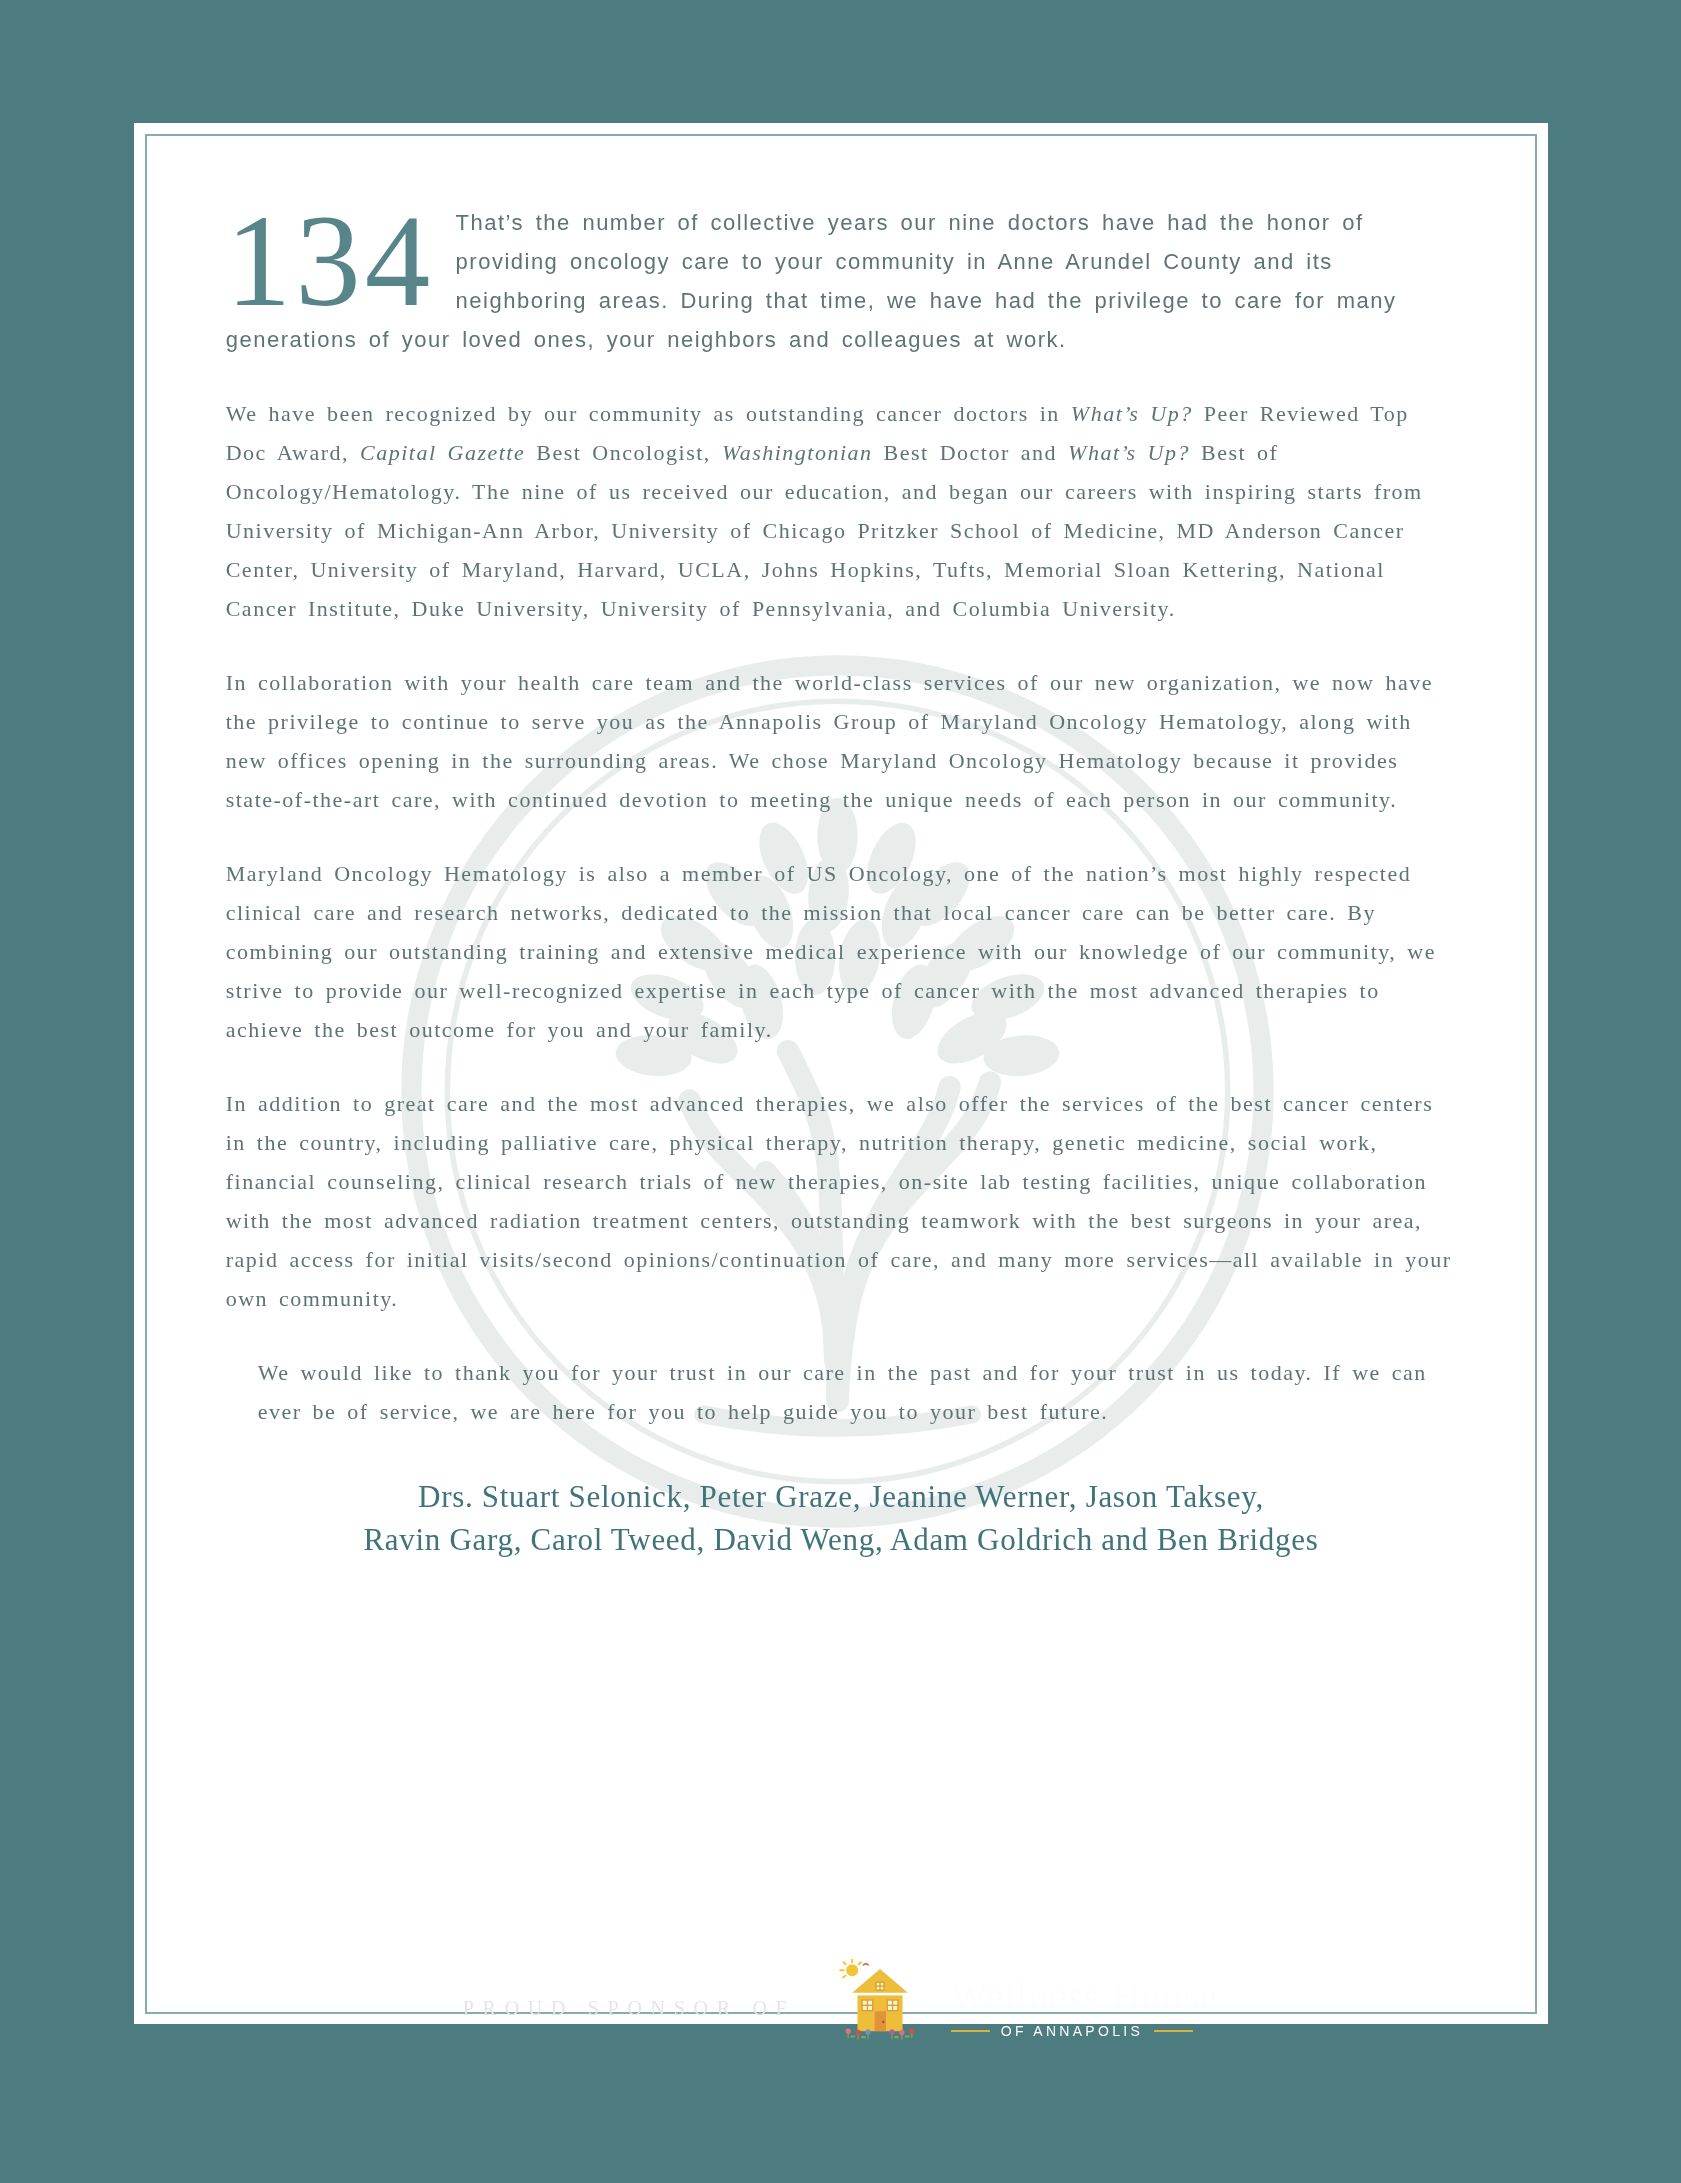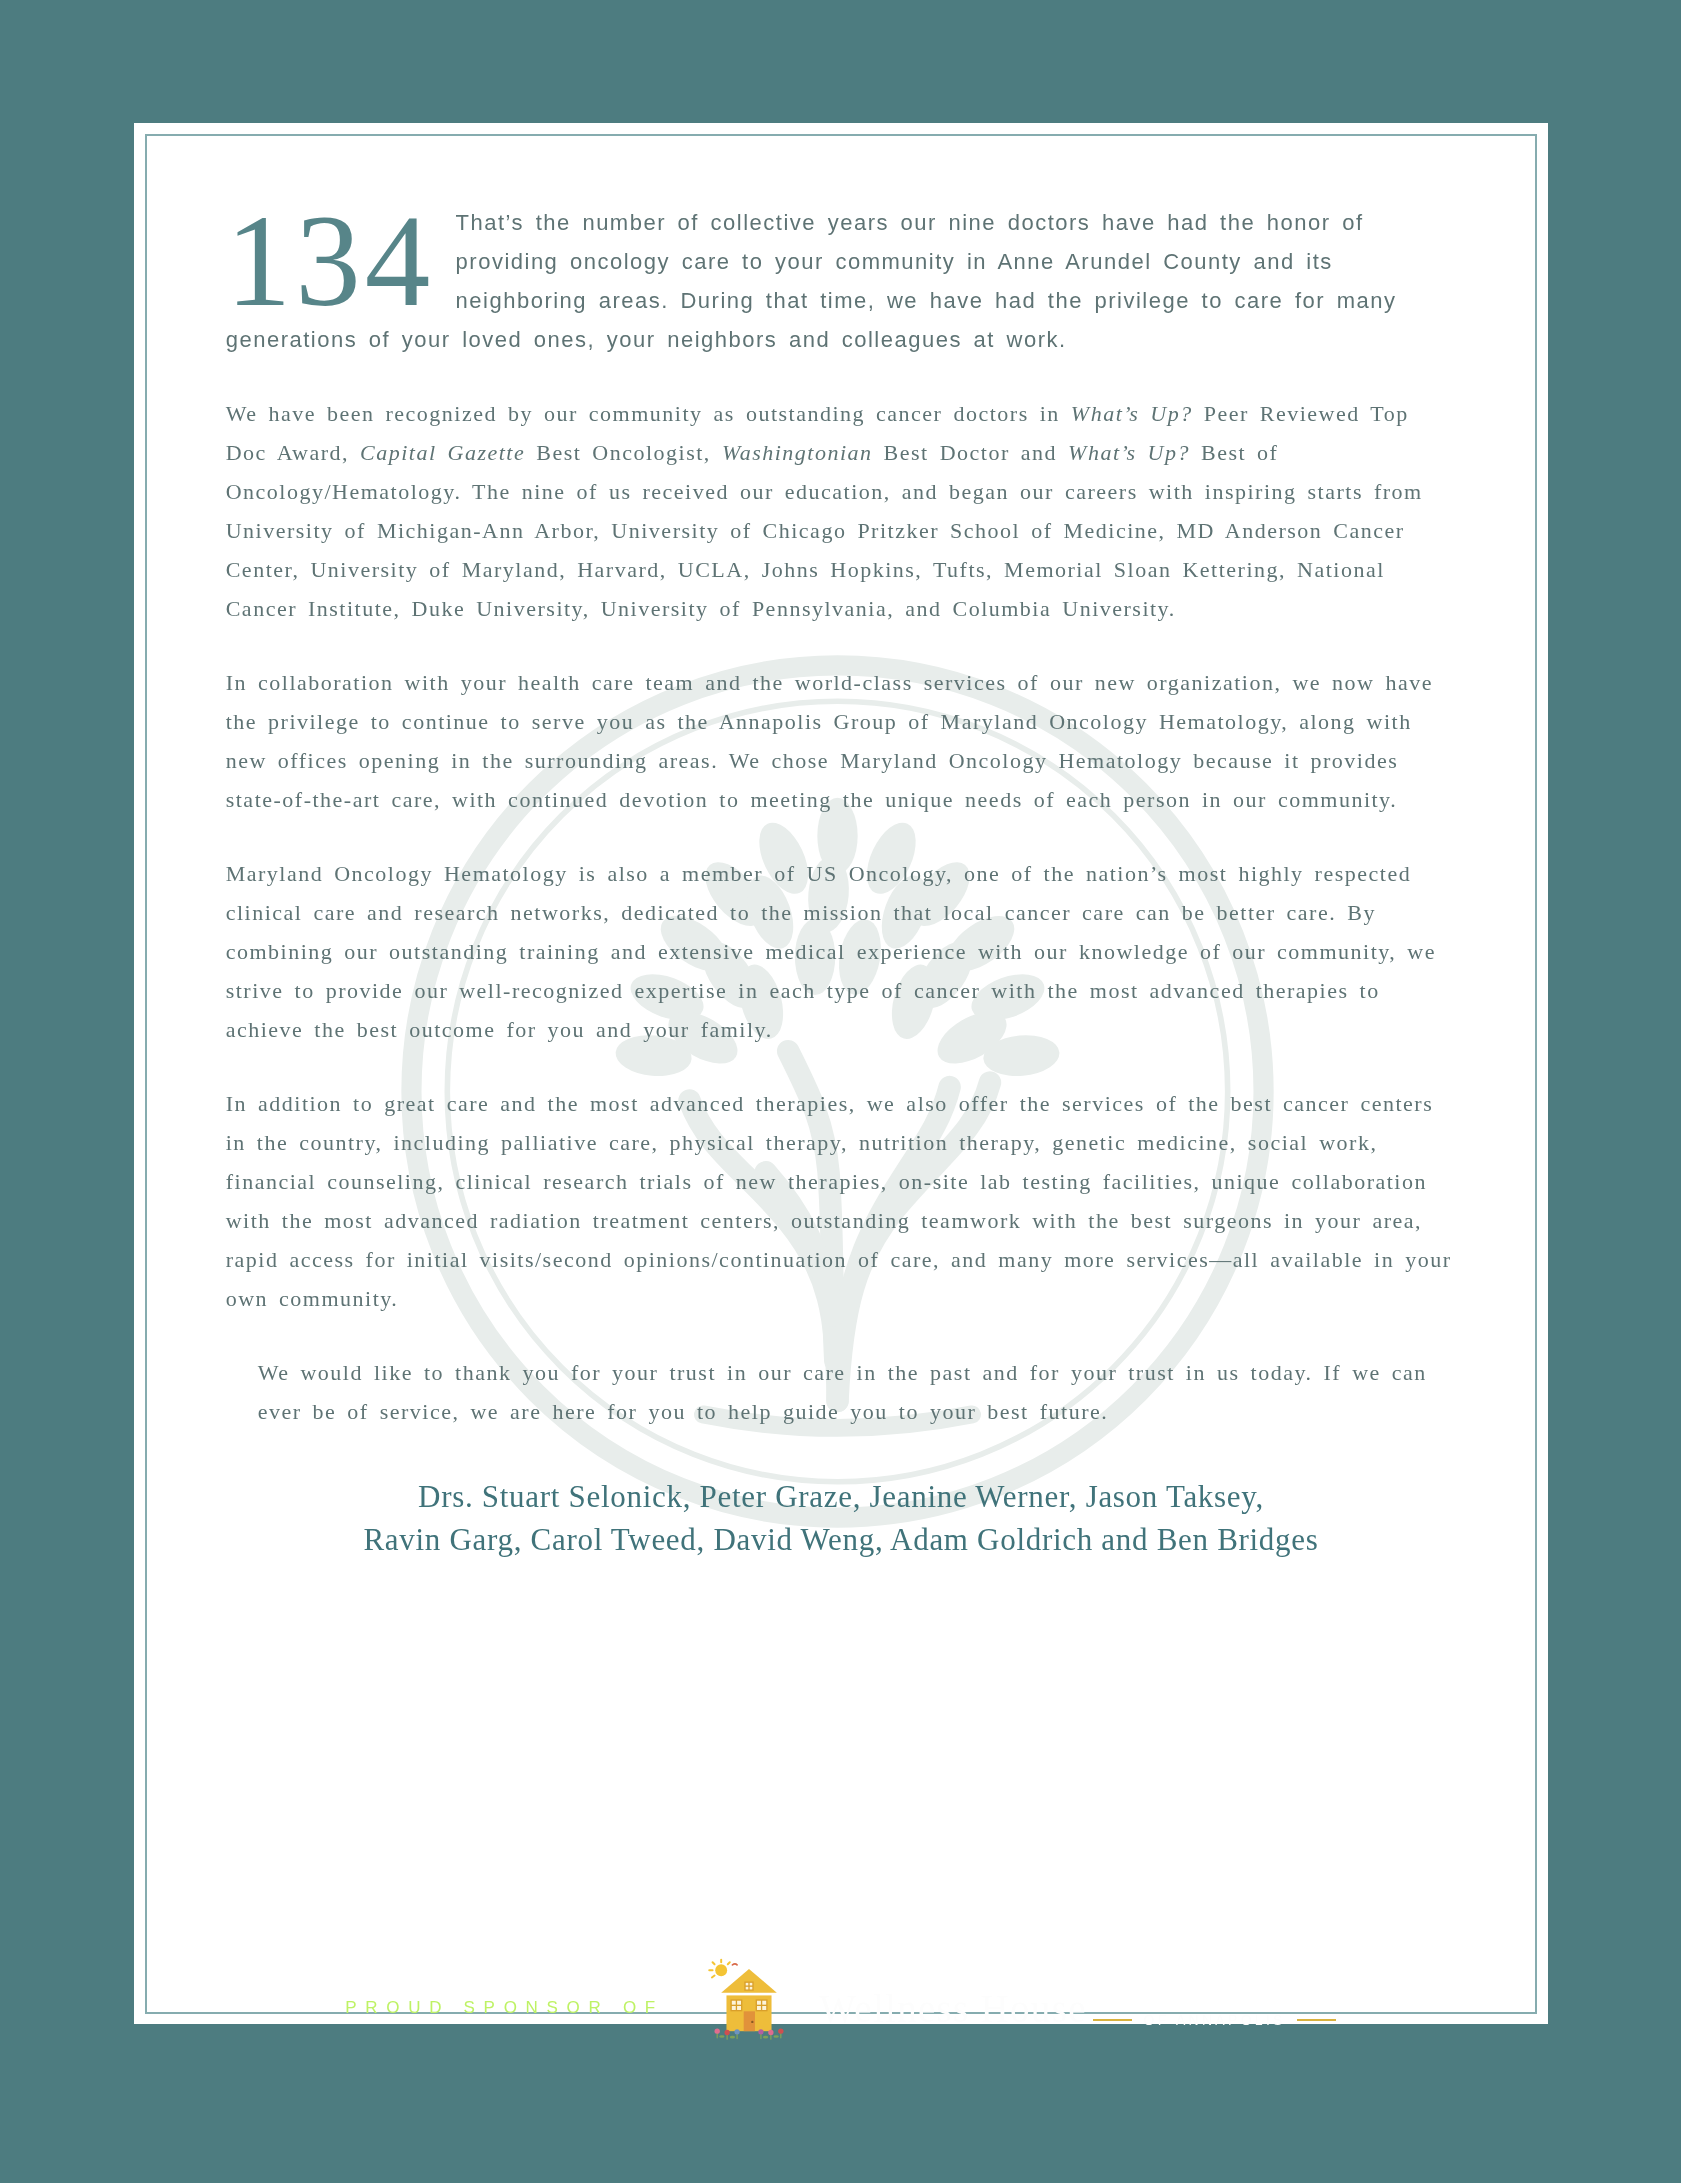--- a/index.html
+++ b/index.html
@@ -74,29 +74,30 @@
     position: absolute;
     left: 0;
     right: 0;
     top: 1958px;
     display: flex;
     align-items: center;
     justify-content: center;
     gap: 32px;
   }
   .sponsor-text {
-    color: #bef264;
-    font-size: 17px;
+    color: #e5e5e5;
+    font-size: 20px;
     letter-spacing: 8.7px;
     white-space: nowrap;
+    font-family: Liberation Serif, serif;
   }
   .logo { display: flex; align-items: center; gap: 17.4px; }
   .house-icon { width: 106px; height: 100px; display: block; }
   .house-icon svg { width: 100%; height: 100%; display: block; }
-  .logo-text { display: flex; align-items: flex-end; gap: 6.7px; }
+  .logo-text { display: flex; flex-direction: column; align-items: flex-start; gap: 6.7px; }
   .logo-title {
     font-family: "Liberation Serif", serif;
     color: #fdfdfd;
     font-size: 39px;
     letter-spacing: 1.3px;
     white-space: nowrap;
     line-height: 1;
   }
   .logo-sub-row { display: flex; align-items: center; gap: 11px; }
   .gold-dash { width: 39px; height: 2px; background: var(--logo_gold, #d9b23e); display: inline-block; }

